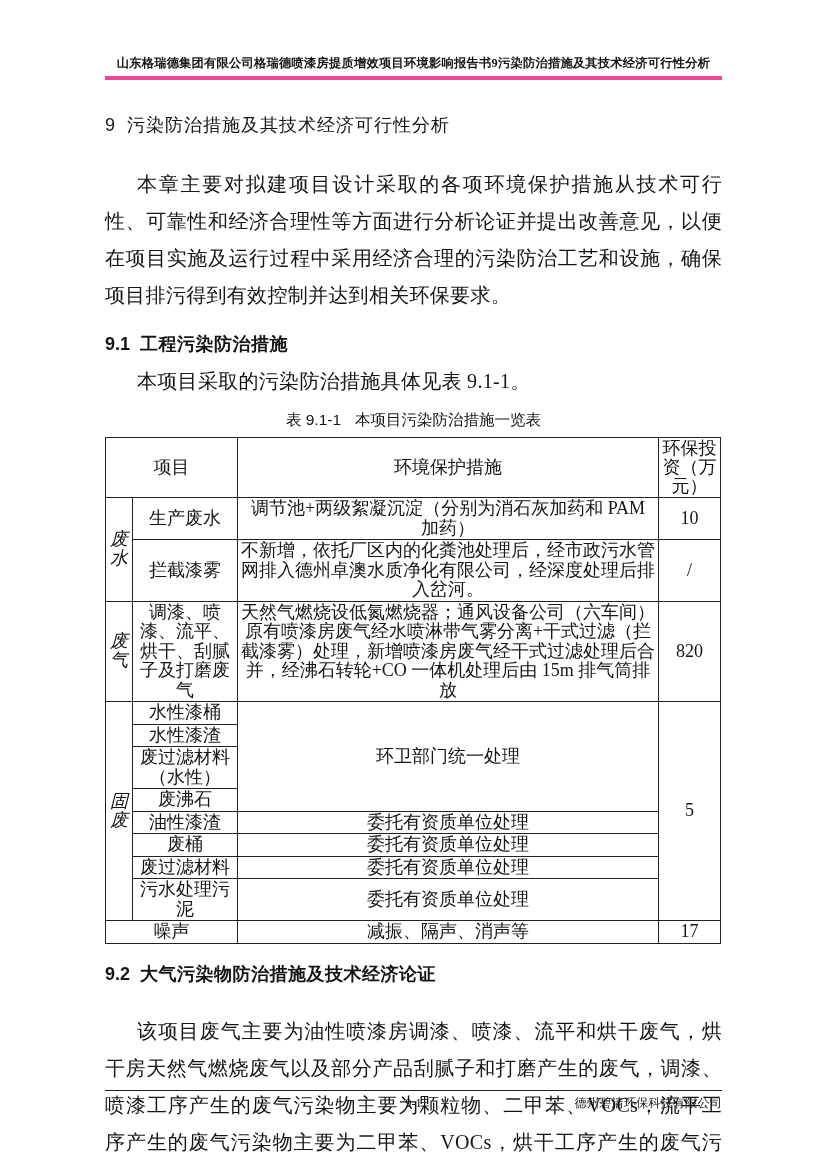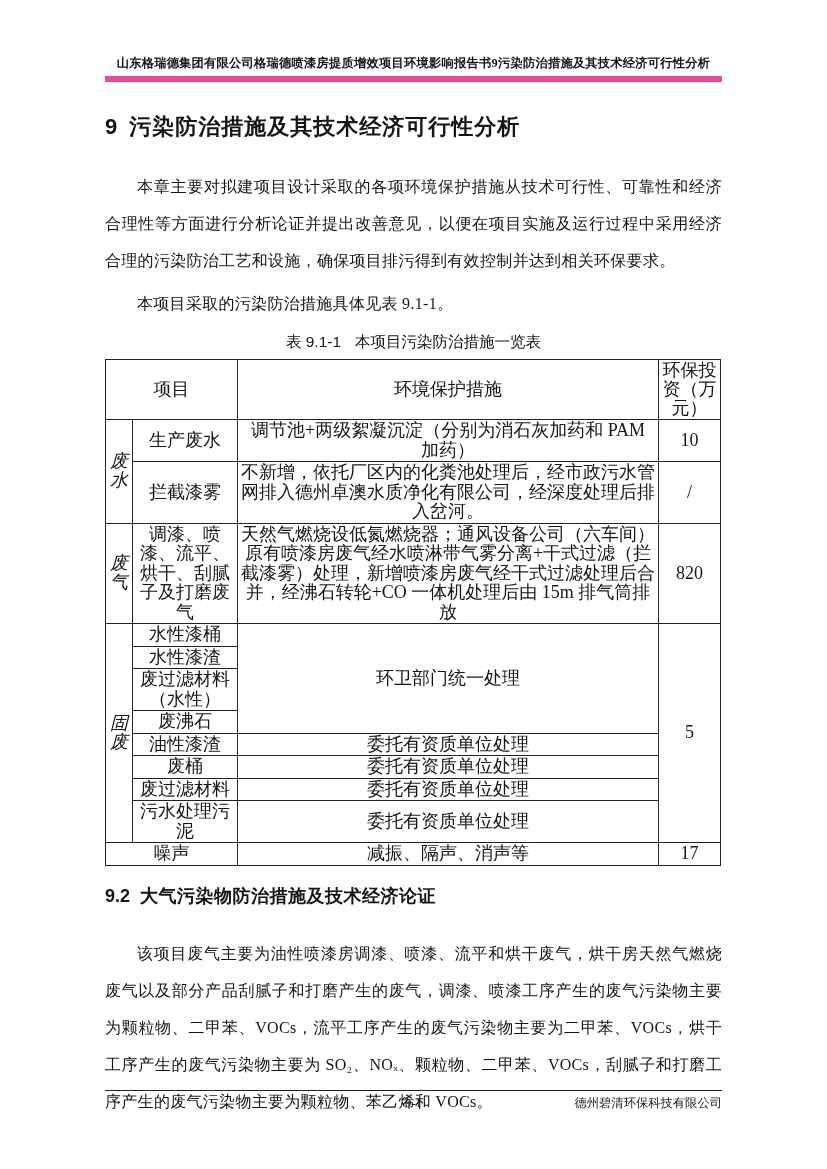--- a/index.html
+++ b/index.html
@@ -14,37 +14,37 @@
     overflow:hidden;
   }
   
   .doc-header {
     text-align:center;
     font-size:12.3px;
     font-weight:bold;
     line-height:16px;
     letter-spacing:0.2px;
     padding-bottom:5px;
-    border-bottom:6px solid #ec4899;
+    border-bottom:4px solid #ec4899;
     white-space:nowrap;
   }
   
   .chapter-title {
     margin:30px 0 0 0;
     font-family:"Liberation Sans","DejaVu Sans",sans-serif;
-    font-weight:bold;
-    font-size:22px;
+    font-weight:normal;
+    font-size:18px;
     line-height:30px;
     letter-spacing:1px;
   }
   .chapter-title .num { margin-right:12px; letter-spacing:0; }
   
   .body-par {
     margin:26px 0 0 0;
-    font-size:16px;
+    font-size:20px;
     line-height:37px;
     text-align:justify;
     text-indent:32px;
     letter-spacing:0.3px;
   }
   
   .section-title {
     margin:17px 0 0 0;
     font-family:"Liberation Sans","DejaVu Sans",sans-serif;
     font-weight:bold;
@@ -103,20 +103,21 @@
 <body>
 
 <div class="page">
 
   <div class="doc-header">山东格瑞德集团有限公司格瑞德喷漆房提质增效项目环境影响报告书9污染防治措施及其技术经济可行性分析</div>
 
   <h1 class="chapter-title"><span class="num">9</span><span>污染防治措施及其技术经济可行性分析</span></h1>
 
   <p class="body-par">本章主要对拟建项目设计采取的各项环境保护措施从技术可行性、可靠性和经济合理性等方面进行分析论证并提出改善意见，以便在项目实施及运行过程中采用经济合理的污染防治工艺和设施，确保项目排污得到有效控制并达到相关环保要求。</p>
 
+  <h2 class="section-title"><span class="num">9.1</span><span>工程污染防治措施</span></h2>
 
   <p class="body-par table-par">本项目采取的污染防治措施具体见表 9.1-1。</p>
 
   <div class="tbl-caption"><span class="cap-label">表 9.1-1</span><span>本项目污染防治措施一览表</span></div>
 
   <table class="measures">
     <colgroup>
       <col class="col-cat">
         <col class="col-item">
         <col class="col-meas">

